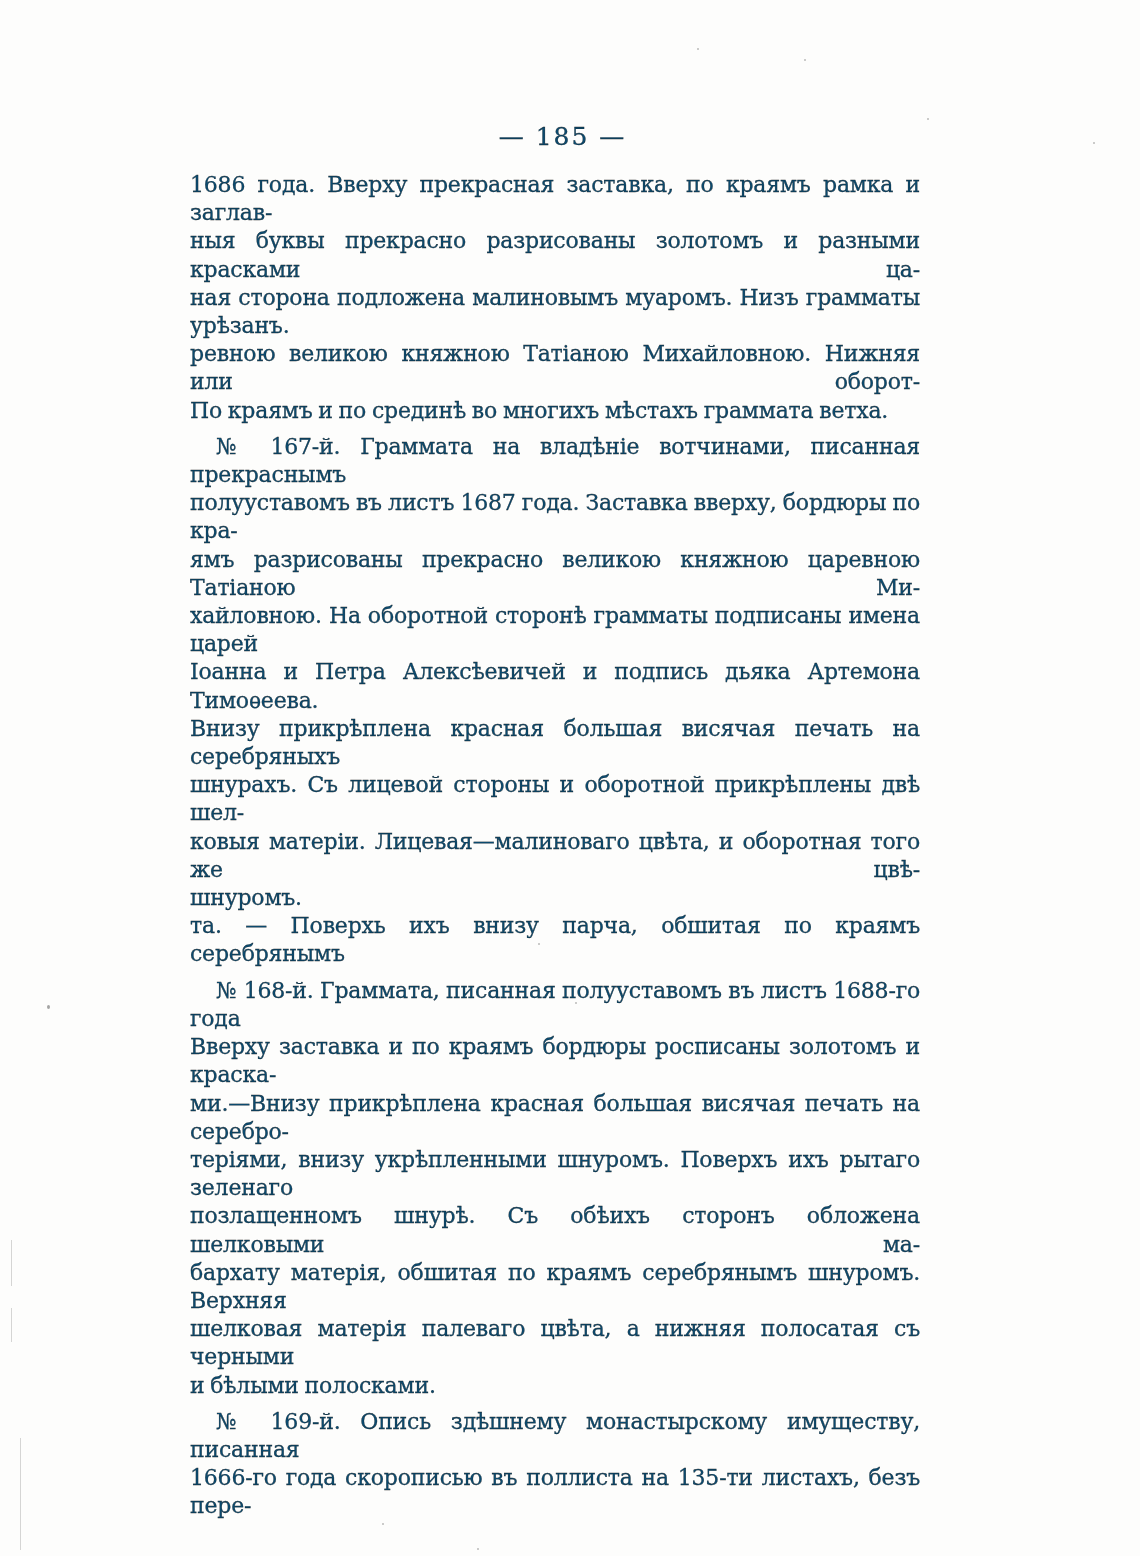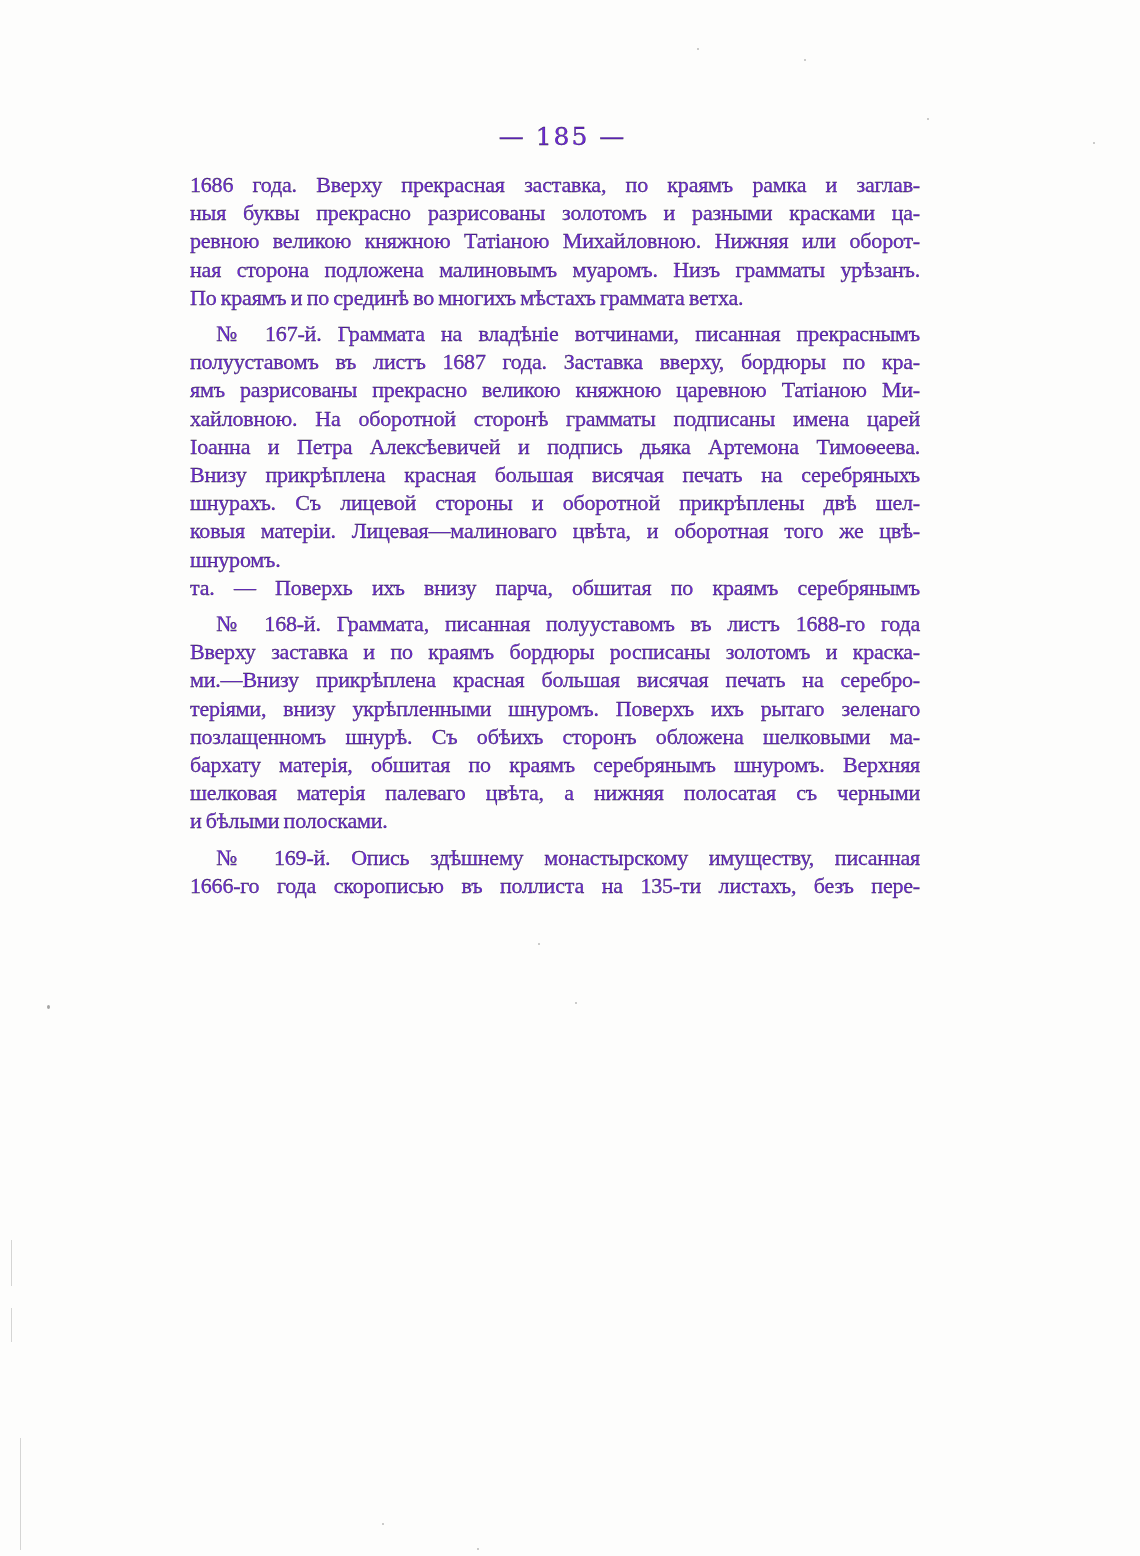--- a/index.html
+++ b/index.html
@@ -1,54 +1,54 @@
 <!DOCTYPE html>
 <html lang="ru"><head>
 <meta charset="utf-8">
 <style>
   html,body{margin:0;padding:0;background:#ffffff;}
   .page{
     position:relative;
     width:1140px;height:1556px;
     background:#fdfdfc;
     font-family:"DejaVu Serif", serif;
-    color:#6d28d9;
+    color:#0c4a6e;
     overflow:hidden;
     -webkit-text-stroke:0.3px rgba(20,20,20,.85);
   }
   .pageno{
     position:absolute;top:122px;left:190px;width:745px;
     text-align:center;font-size:25px;letter-spacing:2px;
   }
   .content{
     position:absolute;top:171px;left:190px;width:745px;
     font-size:22px;line-height:28.2px;
     letter-spacing:-0.2px;word-spacing:-1px;
   }
-  .para{margin:0 15px 8px 0;font-family:Liberation Serif, serif;}
+  .para{margin:0 15px 8px 0;}
   .line{text-align:justify;text-align-last:justify;white-space:normal;}
   .line.lastline{text-align-last:left;}
   .line.indent{text-indent:26px;}
   .speck{position:absolute;background:#8d8d8d;border-radius:50%;width:3px;height:4px;opacity:.8;}
   .speck.sm{width:2px;height:2px;opacity:.6;}
   .vmark{position:absolute;width:1px;background:#c3c3c3;opacity:.7;}
 </style>
 </head>
 <body>
 
 <div class="page">
 
   <div class="pageno">— 185 —</div>
 
   <div class="content" id="content">
       <div class="para">
         <div class="line">1686 года. Вверху прекрасная заставка, по краямъ рамка и заглав-</div>
         <div class="line">ныя буквы прекрасно разрисованы золотомъ и разными красками ца-</div>
+        <div class="line">ная сторона подложена малиновымъ муаромъ. Низъ грамматы урѣзанъ.</div>
         <div class="line">ревною великою княжною Татіаною Михайловною. Нижняя или оборот-</div>
-        <div class="line">ная сторона подложена малиновымъ муаромъ. Низъ грамматы урѣзанъ.</div>
         <div class="line lastline">По краямъ и по срединѣ во многихъ мѣстахъ граммата ветха.</div>
       </div>
       <div class="para">
         <div class="line indent">№ 167-й. Граммата на владѣніе вотчинами, писанная прекраснымъ</div>
         <div class="line">полууставомъ въ листъ 1687 года. Заставка вверху, бордюры по кра-</div>
         <div class="line">ямъ разрисованы прекрасно великою княжною царевною Татіаною Ми-</div>
         <div class="line">хайловною. На оборотной сторонѣ грамматы подписаны имена царей</div>
         <div class="line">Іоанна и Петра Алексѣевичей и подпись дьяка Артемона Тимоѳеева.</div>
         <div class="line">Внизу прикрѣплена красная большая висячая печать на серебряныхъ</div>
         <div class="line">шнурахъ. Съ лицевой стороны и оборотной прикрѣплены двѣ шел-</div>

